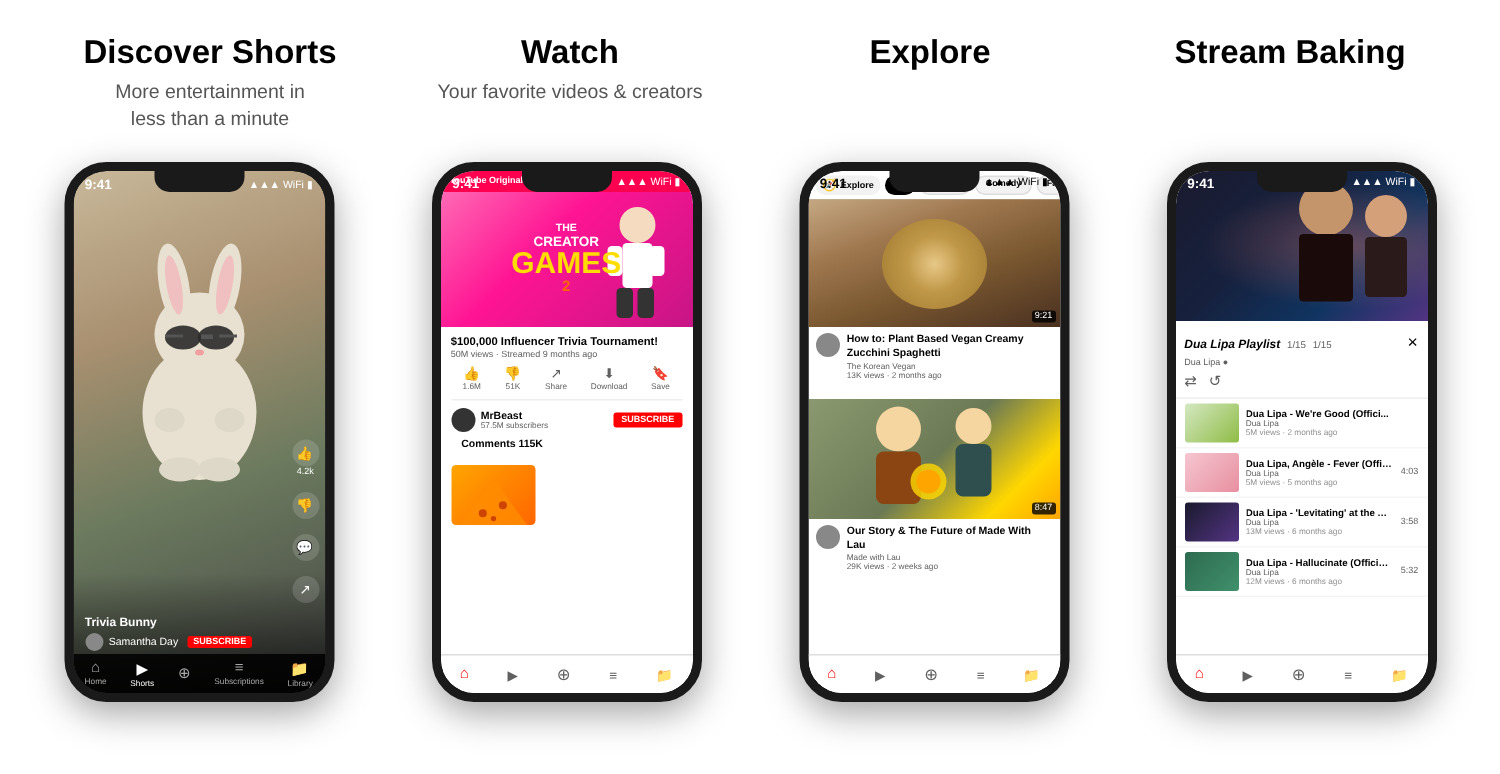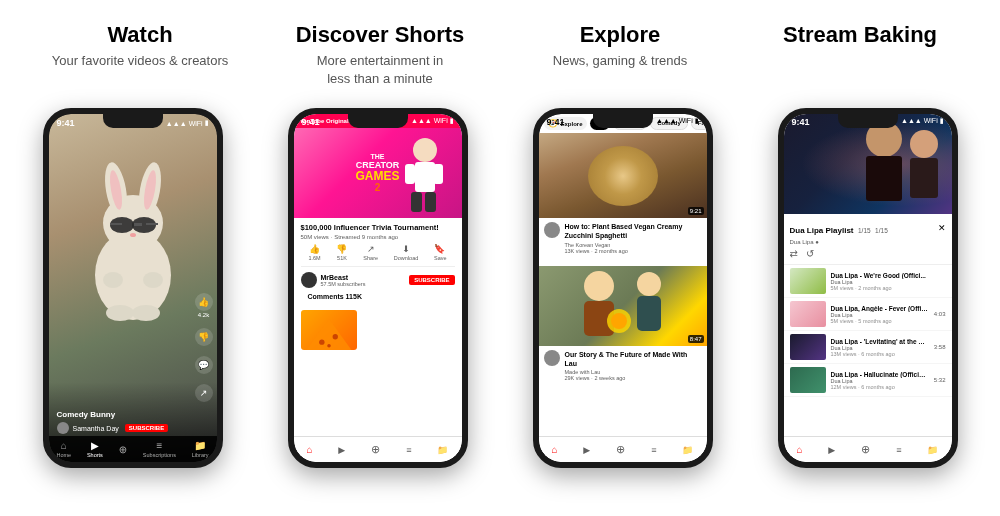--- a/index.html
+++ b/index.html
@@ -244,21 +244,21 @@
       overflow: hidden;
     }
 
     .creator-games-text {
       text-align: center;
       z-index: 2;
     }
 
     .creator-games-text .the { color: #fff; font-size: 7px; font-weight: 600; }
     .creator-games-text .creator { color: #fff; font-size: 9px; font-weight: 900; text-transform: uppercase; }
-    .creator-games-text .games { color: #ffdd00; font-size: 12px; font-weight: 900; text-transform: uppercase; line-height: 1; }
+    .creator-games-text .games { color: #ffdd00; font-size: 20px; font-weight: 900; text-transform: uppercase; line-height: 1; }
     .creator-games-text .games2 { color: #ff6600; font-size: 10px; font-weight: 900; }
 
     .mrbeast-silhouette {
       position: absolute;
       right: 10px;
       bottom: 0;
       width: 55px;
       height: 80px;
     }
 
@@ -508,21 +508,21 @@
       border-bottom: 0.5px solid #eee;
     }
 
     .playlist-header {
       display: flex;
       justify-content: space-between;
       align-items: center;
       margin-bottom: 2px;
     }
 
-    .playlist-title { font-size: 8px; font-weight: 700; color: #000; }
+    .playlist-title { font-size: 8px; font-weight: 700; color: #000; font-style: italic; }
     .playlist-count { font-size: 6.5px; color: #606060; }
     .playlist-close { font-size: 9px; color: #000; cursor: pointer; }
 
     .playlist-sub {
       font-size: 6px;
       color: #606060;
       margin-bottom: 3px;
     }
 
     .playlist-controls {
@@ -581,30 +581,29 @@
       display: flex;
       justify-content: space-around;
       align-items: center;
     }
   </style>
 </head>
 <body>
 
 <div class="header">
   <div class="header-section">
+    <h2>Discover Shorts</h2>
+    <p>More entertainment in<br>less than a minute</p>
+  </div>
+  <div class="header-section">
     <h2>Watch</h2>
     <p>Your favorite videos &amp; creators</p>
   </div>
   <div class="header-section">
-    <h2>Discover Shorts</h2>
-    <p>More entertainment in<br>less than a minute</p>
-  </div>
-  <div class="header-section">
     <h2>Explore</h2>
-    <p>News, gaming &amp; trends</p>
   </div>
   <div class="header-section">
     <h2>Stream Baking</h2>
   </div>
 </div>
 
 <div class="phones-row">
 
   <div class="phone-wrapper">
     <div class="phone phone1">
@@ -646,21 +645,21 @@
             <ellipse cx="75" cy="145" rx="10" ry="8" fill="#ddd8c8"></ellipse>
 
             <ellipse cx="42" cy="178" rx="14" ry="8" fill="#ddd8c8"></ellipse>
             <ellipse cx="68" cy="178" rx="14" ry="8" fill="#ddd8c8"></ellipse>
           </svg>
         </div>
 
         <div class="shorts-overlay-bottom"></div>
 
         <div class="shorts-info">
-          <div class="shorts-title">Comedy Bunny</div>
+          <div class="shorts-title">Trivia Bunny</div>
           <div class="shorts-channel">
             <div class="channel-avatar"></div>
             <span class="channel-name">Samantha Day</span>
             <span class="subscribe-btn">SUBSCRIBE</span>
           </div>
         </div>
 
         <div class="shorts-sidebar">
           <div class="side-action">
             <div class="side-icon">👍</div>

